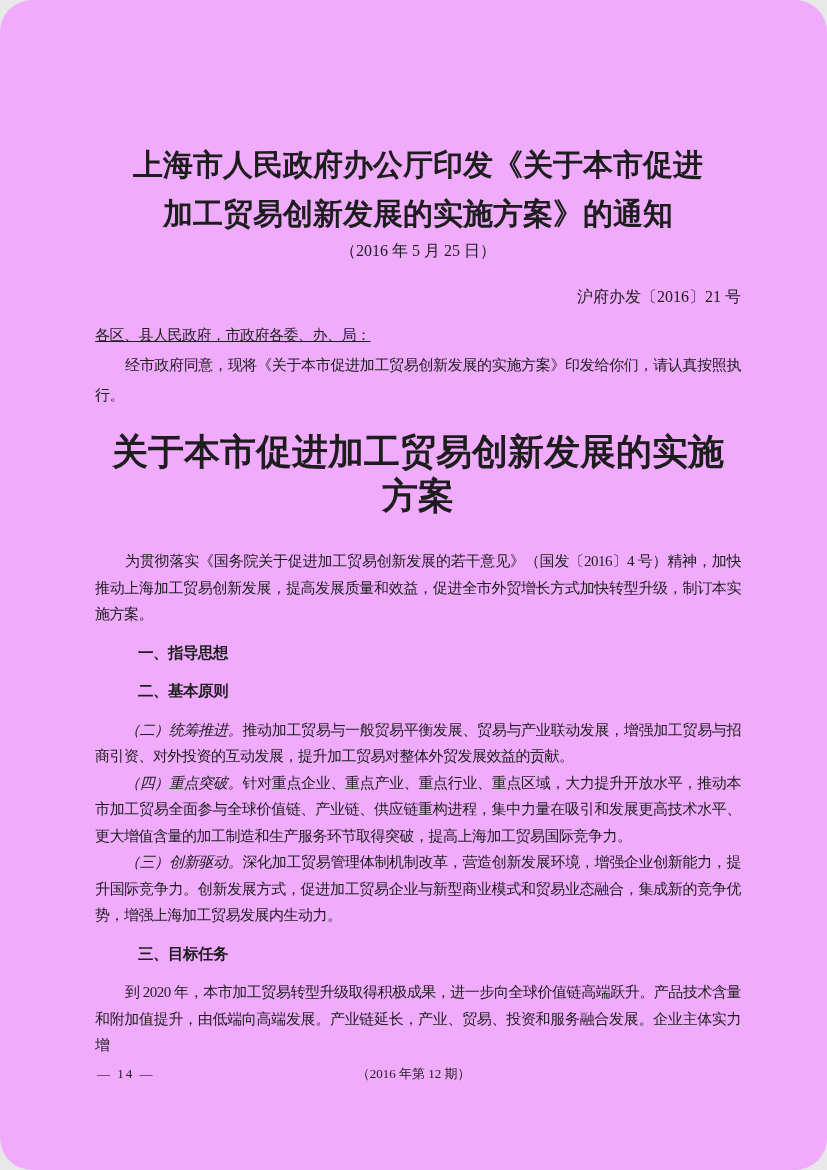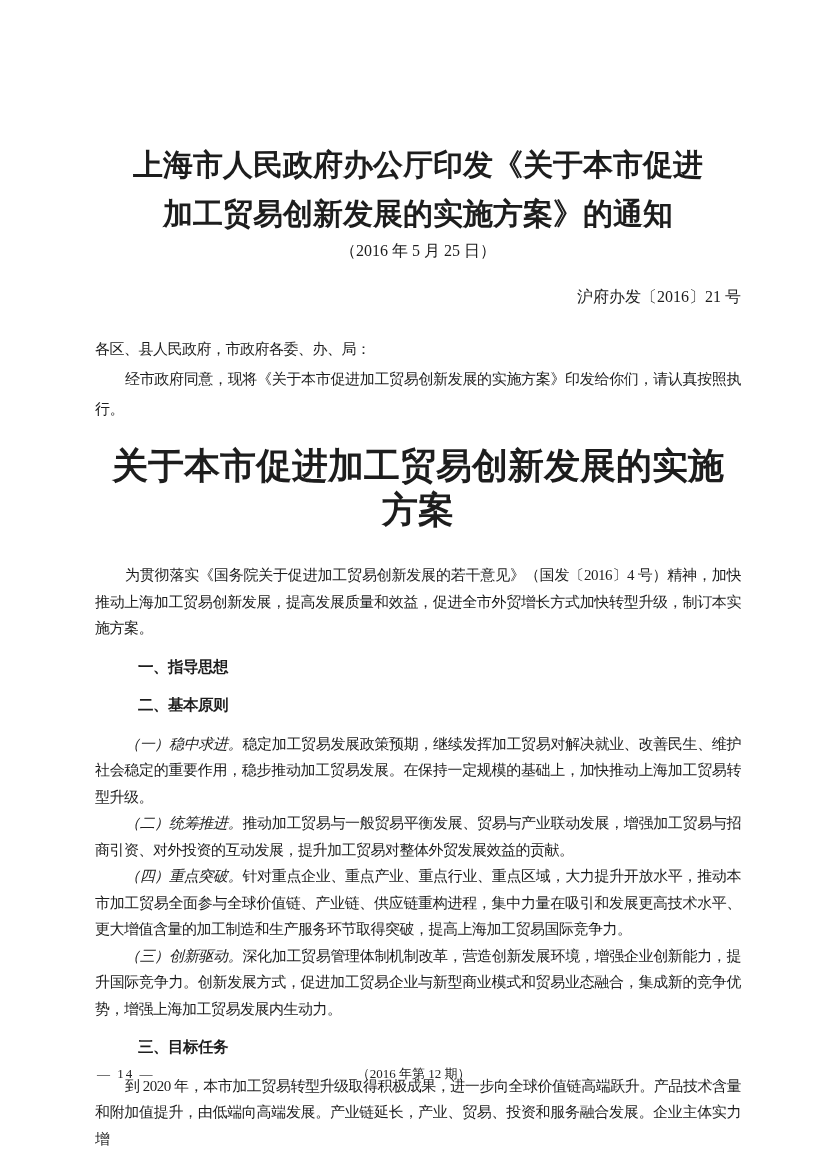--- a/index.html
+++ b/index.html
@@ -35,21 +35,22 @@
   .doc-number {
     text-align: right;
     font-size: 16px;
     line-height: 26px;
     margin-top: 20px;
   }
   .salutation {
     font-size: 15px;
     letter-spacing: -0.5px;
     line-height: 30px;
-    margin-top: 24px;
+    margin-top: 10px;
+    text-decoration: underline;
   }
   .notice-body {
     margin: 0;
     font-size: 15px;
     letter-spacing: -0.5px;
     line-height: 30px;
     text-indent: 2em;
     text-align: justify;
   }
   .plan-title {
@@ -93,21 +94,21 @@
     letter-spacing: 2px;
   }
   .issue {
     display: block;
     text-align: center;
   }
 </style>
 </head>
 <body>
 
-<div class="page" style="background: #ffffff; color: rgb(29, 29, 29);">
+<div class="page" style="background: #f0abfc; color: rgb(29, 29, 29); border-radius: 32px;">
   <div class="content">
 
     <div class="doc-title">
       <div>上海市人民政府办公厅印发《关于本市促进</div>
       <div>加工贸易创新发展的实施方案》的通知</div>
     </div>
 
     <div class="doc-date">（2016 年 5 月 25 日）</div>
 
     <div class="doc-number">沪府办发〔2016〕21 号</div>
@@ -116,21 +117,20 @@
 
     <p class="notice-body">经市政府同意，现将《关于本市促进加工贸易创新发展的实施方案》印发给你们，请认真按照执行。</p>
 
     <h2 class="plan-title">关于本市促进加工贸易创新发展的实施方案</h2>
 
     <div class="plan-body">
       <p class="para">为贯彻落实《国务院关于促进加工贸易创新发展的若干意见》（国发〔2016〕4 号）精神，加快推动上海加工贸易创新发展，提高发展质量和效益，促进全市外贸增长方式加快转型升级，制订本实施方案。</p>
 
     <p class="section-heading">一、指导思想</p>
         <p class="section-heading">二、基本原则</p>
-        <p class="para"><span class="kai">（一）稳中求进。</span><span>稳定加工贸易发展政策预期，继续发挥加工贸易对解决就业、改善民生、维护社会稳定的重要作用，稳步推动加工贸易发展。在保持一定规模的基础上，加快推动上海加工贸易转型升级。</span></p>
         <p class="para"><span class="kai">（二）统筹推进。</span><span>推动加工贸易与一般贸易平衡发展、贸易与产业联动发展，增强加工贸易与招商引资、对外投资的互动发展，提升加工贸易对整体外贸发展效益的贡献。</span></p>
         <p class="para"><span class="kai">（四）重点突破。</span><span>针对重点企业、重点产业、重点行业、重点区域，大力提升开放水平，推动本市加工贸易全面参与全球价值链、产业链、供应链重构进程，集中力量在吸引和发展更高技术水平、更大增值含量的加工制造和生产服务环节取得突破，提高上海加工贸易国际竞争力。</span></p>
         <p class="para"><span class="kai">（三）创新驱动。</span><span>深化加工贸易管理体制机制改革，营造创新发展环境，增强企业创新能力，提升国际竞争力。创新发展方式，促进加工贸易企业与新型商业模式和贸易业态融合，集成新的竞争优势，增强上海加工贸易发展内生动力。</span></p>
         <p class="section-heading">三、目标任务</p>
         <p class="para"><span>到 2020 年，本市加工贸易转型升级取得积极成果，进一步向全球价值链高端跃升。产品技术含量和附加值提升，由低端向高端发展。产业链延长，产业、贸易、投资和服务融合发展。企业主体实力增</span></p>
       </div>
 
   </div>
 
   <div class="footer">

